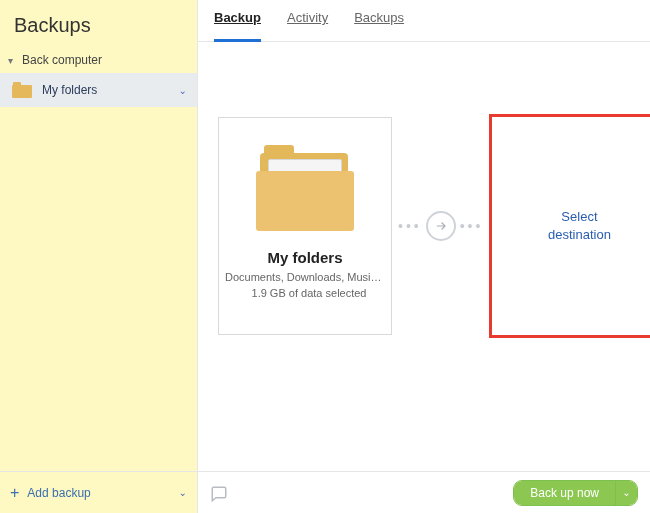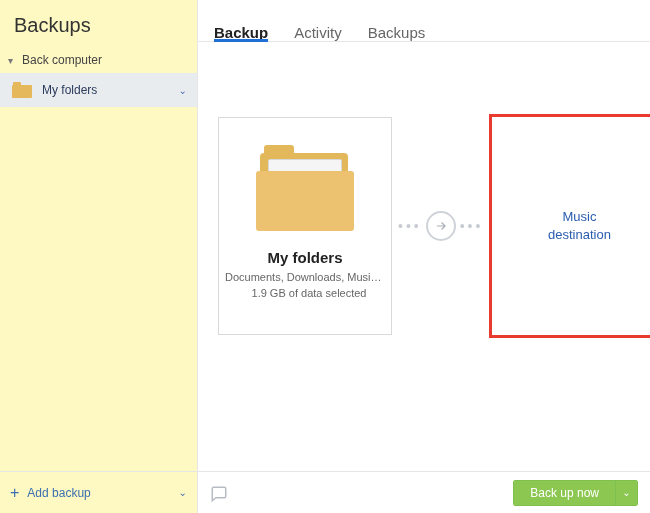--- a/index.html
+++ b/index.html
@@ -114,25 +114,26 @@
   }
   .tabs {
     display: flex;
     align-items: flex-end;
     gap: 26px;
     padding: 14px 16px 0 16px;
     border-bottom: 1px solid #e6e6e6;
     height: 42px;
   }
   .tab {
-    font-size: 15px;
+    font-size: 13px;
     color: #666;
-    padding-bottom: 0;
+    padding-bottom: 16px;
     cursor: pointer;
     position: relative;
+    text-decoration: underline;
   }
   .tab.active {
     color: #222;
     font-weight: 600;
   }
   .tab.active::after {
     content: "";
     position: absolute;
     left: 0; right: 0; bottom: -1px;
     height: 3px;
@@ -259,21 +260,21 @@
     width: 18px; height: 16px;
     color: #b7bcc4;
     cursor: pointer;
   }
   .spacer { flex: 1; }
   .backup-btn {
     display: flex;
     align-items: stretch;
     height: 26px;
     border: 1px solid #7fbf4d;
-    border-radius: 2px;
+    border-radius: 9px;
     overflow: hidden;
     cursor: pointer;
     font-size: 12px;
   }
   .backup-btn .btn-main {
     background: #8cc751;
     color: #fff;
     padding: 0 16px;
     display: flex; align-items: center;
   }
@@ -350,21 +351,21 @@
           <span class="arrow-circle">
             <svg viewBox="0 0 24 24" fill="none" stroke="currentColor" stroke-width="2">
               <path d="M5 12h14M13 6l6 6-6 6"></path>
             </svg>
           </span>
           <span class="dots">•••</span>
         </div>
 
         <div class="card dest">
           <div class="dest-text">
-            <span>Music</span><br>
+            <span>Select</span><br>
             <span>destination</span>
           </div>
         </div>
 
       </div>
     </div>
 
     <div class="bottombar">
       <span class="comment-icon">
         <svg viewBox="0 0 24 24" fill="none" stroke="currentColor" stroke-width="2">

